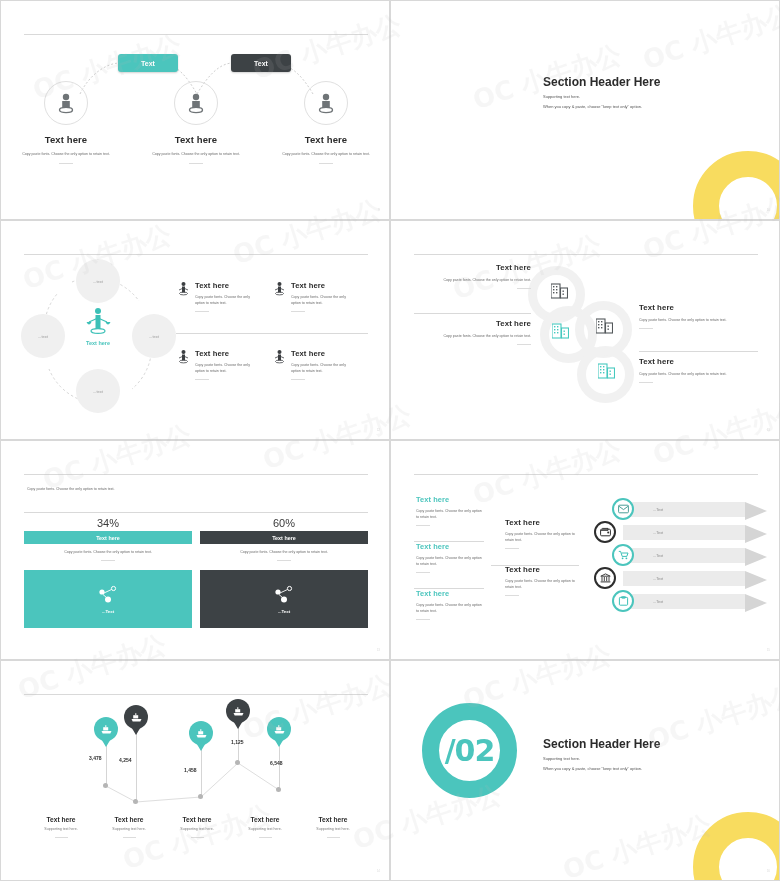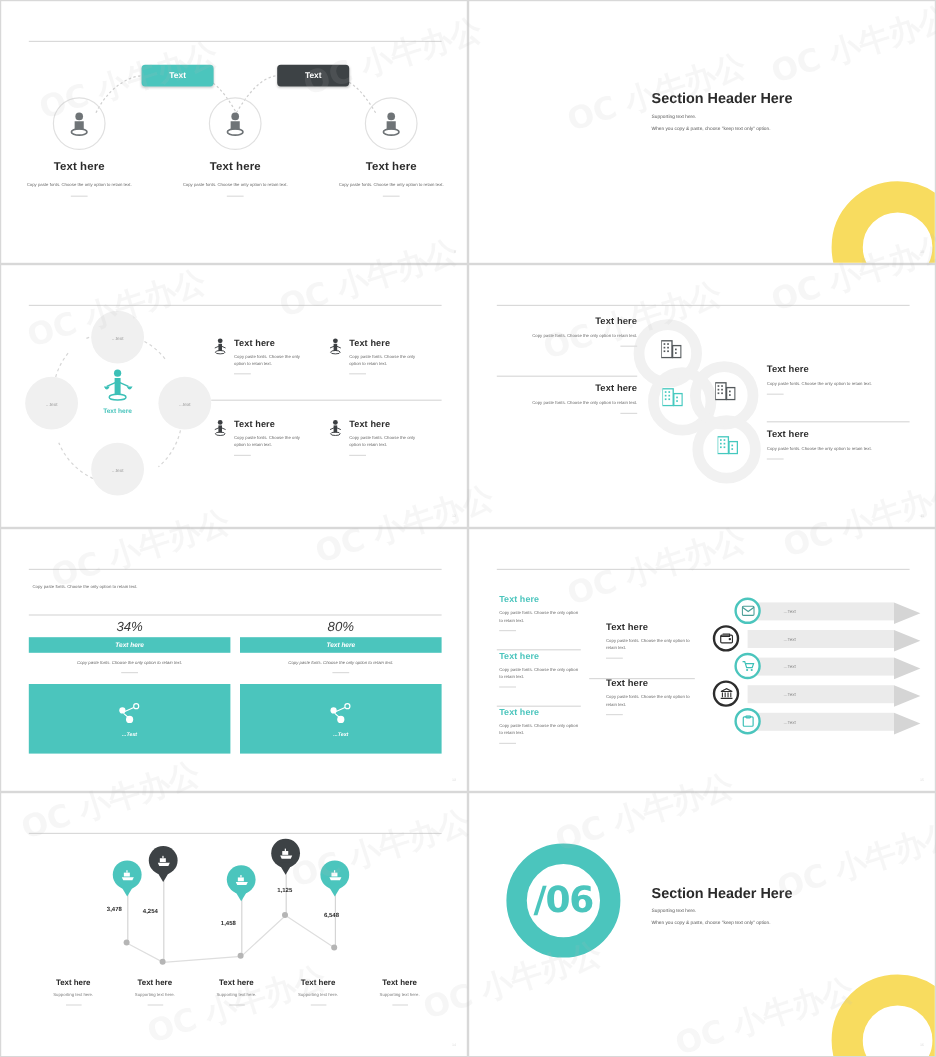--- a/index.html
+++ b/index.html
@@ -432,46 +432,46 @@
   </div>
 
   <div class="slide">
     <div class="inner">
       <div class="rule" style="left:23px; top:33px; width:344px;"></div>
       <div style="position:absolute; left:26px; top:45px; width:110px;">
         <div class="body-txt">Copy paste fonts. Choose the only option to retain text.</div>
       </div>
       <div class="rule" style="left:23px; top:71px; width:344px;"></div>
 
-      <div style="position:absolute; left:23px; top:76px; width:344px; display:flex; gap:8px;font-style:italic;">
+      <div style="position:absolute; left:23px; top:76px; width:344px; display:flex; gap:8px;">
         <div style="flex:1;">
           <div class="pct">34%</div>
           <div class="bar teal" style="margin-top:2px;">
             <span>Text here</span>
           </div>
           <div class="body-txt" style="text-align:center; margin-top:5px;">Copy paste fonts. Choose the only option to retain text.</div>
           <div class="dash" style="margin:5px auto 0;"></div>
           <div class="card5 teal" style="margin-top:9px;">
             <svg width="22" height="20" viewBox="0 0 22 20">
                 <circle cx="5" cy="7" r="2.6" fill="#fff"></circle>
                 <circle cx="16.5" cy="3.5" r="2.1" fill="none" stroke="#fff" stroke-width="1"></circle>
                 <circle cx="11" cy="14.5" r="3" fill="#fff"></circle>
                 <path d="M7,8 L14.5,4.5 M6,9.5 L9.5,12.5" stroke="#fff" stroke-width=".9" fill="none"></path>
               </svg>
             <div class="lbl">...Text</div>
           </div>
         </div>
         <div style="flex:1;">
-          <div class="pct">80%</div>
-          <div class="bar teal" style="margin-top:2px;">
+          <div class="pct">60%</div>
+          <div class="bar dark" style="margin-top:2px;">
             <span>Text here</span>
           </div>
           <div class="body-txt" style="text-align:center; margin-top:5px;">Copy paste fonts. Choose the only option to retain text.</div>
           <div class="dash" style="margin:5px auto 0;"></div>
-          <div class="card5 teal" style="margin-top:9px;">
+          <div class="card5 dark" style="margin-top:9px;">
             <svg width="22" height="20" viewBox="0 0 22 20">
                 <circle cx="5" cy="7" r="2.6" fill="#fff"></circle>
                 <circle cx="16.5" cy="3.5" r="2.1" fill="none" stroke="#fff" stroke-width="1"></circle>
                 <circle cx="11" cy="14.5" r="3" fill="#fff"></circle>
                 <path d="M7,8 L14.5,4.5 M6,9.5 L9.5,12.5" stroke="#fff" stroke-width=".9" fill="none"></path>
               </svg>
             <div class="lbl">...Text</div>
           </div>
         </div>
       </div>
@@ -681,21 +681,21 @@
       </div>
 
       <div class="pgnum">14</div>
     </div>
   </div>
 
   <div class="slide">
     <div class="inner">
       <div class="yellow-ring" style="right:-24px; bottom:-42px;"></div>
       <div class="sec-ring" style="left:31px; top:42px;">
-        <span class="sec-num">/06</span>
+        <span class="sec-num">/02</span>
       </div>
       <div style="position:absolute; left:152px; top:76px; width:215px;">
         <div class="sec-h">Section Header Here</div>
         <div class="sec-s1">Supporting text here.</div>
         <div class="sec-s2">When you copy &amp; paste, choose "keep text only" option.</div>
       </div>
       <div class="pgnum">16</div>
     </div>
   </div>
 

